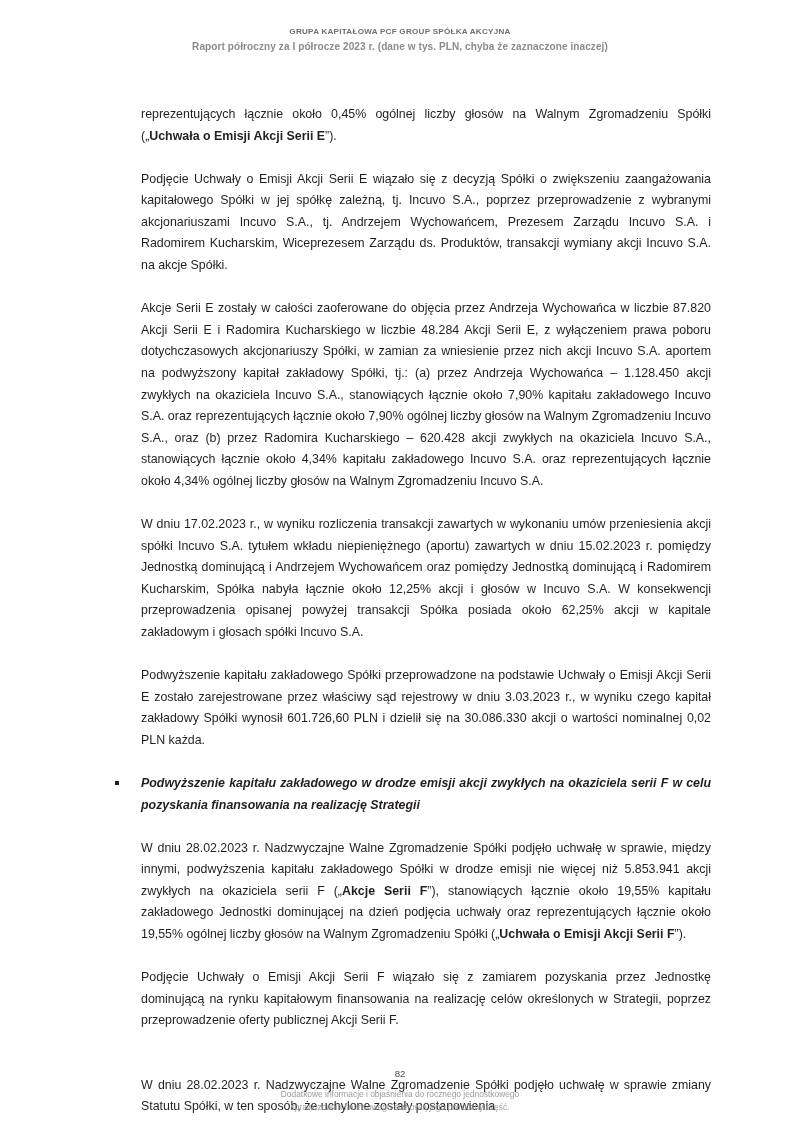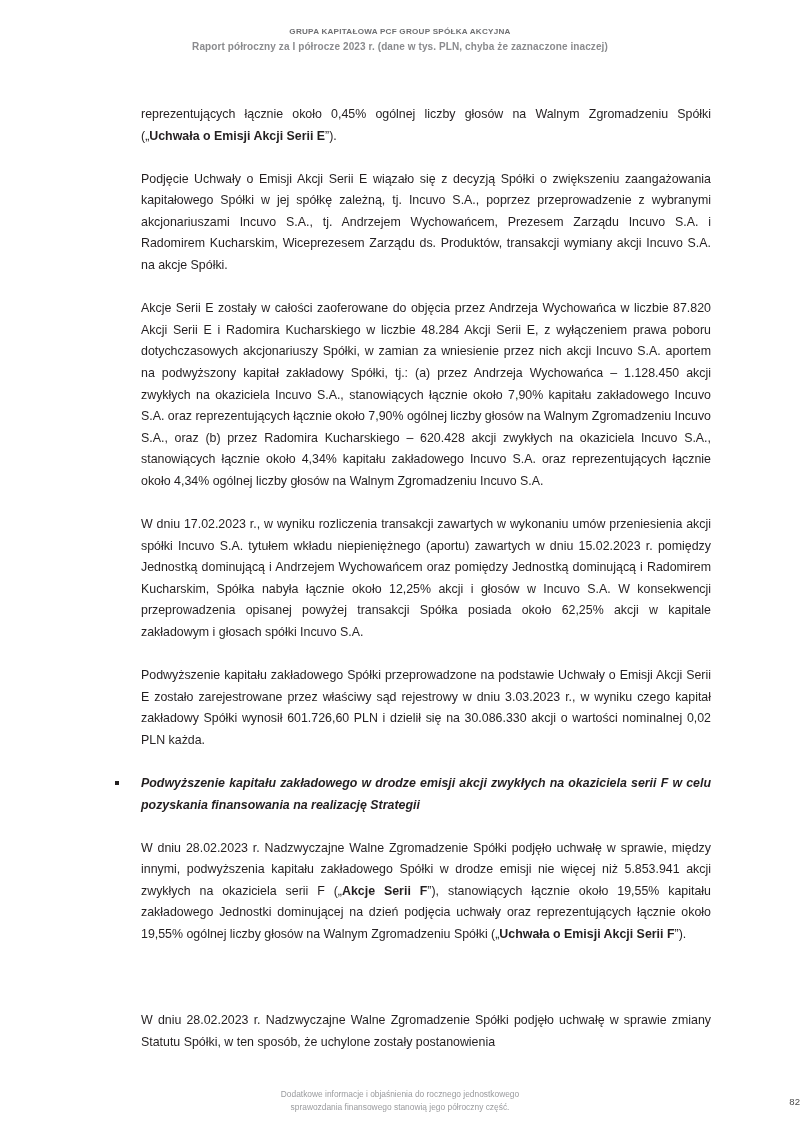--- a/index.html
+++ b/index.html
@@ -85,24 +85,23 @@
     height: 4px;
     background: #231f20;
   }
 
   
   .page-number {
     position: absolute;
     top: 1068px;
     left: 0;
     width: 800px;
-    text-align: right;
+    text-align: center;
     font-size: 9.6px;
     color: #4a4a4a;
-    margin-top: 28px;
   }
   .footer-note {
     position: absolute;
     top: 1088px;
     left: 0;
     width: 800px;
     text-align: center;
     font-size: 8.4px;
     line-height: 13px;
     color: #9a9b9e;
@@ -145,20 +144,21 @@
       <span class="sq"></span>
       <span>Podwyższenie kapitału zakładowego w drodze emisji akcji zwykłych na okaziciela serii F w celu pozyskania finansowania na realizację Strategii</span>
     </div>
 
     <div class="gap"></div>
 
     <p class="para"><span>W dniu 28.02.2023 r. Nadzwyczajne Walne Zgromadzenie Spółki podjęło uchwałę w sprawie, między innymi, podwyższenia kapitału zakładowego Spółki w drodze emisji nie więcej niż 5.853.941 akcji zwykłych na okaziciela serii F („</span><b>Akcje Serii F</b><span>”), stanowiących łącznie około 19,55% kapitału zakładowego Jednostki dominującej na dzień podjęcia uchwały oraz reprezentujących łącznie około 19,55% ogólnej liczby głosów na Walnym Zgromadzeniu Spółki („</span><b>Uchwała o Emisji Akcji Serii F</b><span>”).</span></p>
 
     <div class="gap"></div>
 
+    <p class="para">Podjęcie Uchwały o Emisji Akcji Serii F wiązało się z zamiarem pozyskania przez Jednostkę dominującą na rynku kapitałowym finansowania na realizację celów określonych w Strategii, poprzez przeprowadzenie oferty publicznej Akcji Serii F.</p>
 
     <div class="gap"></div>
 
 
     <div class="gap"></div>
 
     <p class="para">W dniu 28.02.2023 r. Nadzwyczajne Walne Zgromadzenie Spółki podjęło uchwałę w sprawie zmiany Statutu Spółki, w ten sposób, że uchylone zostały postanowienia</p>
 
   </div>
 

